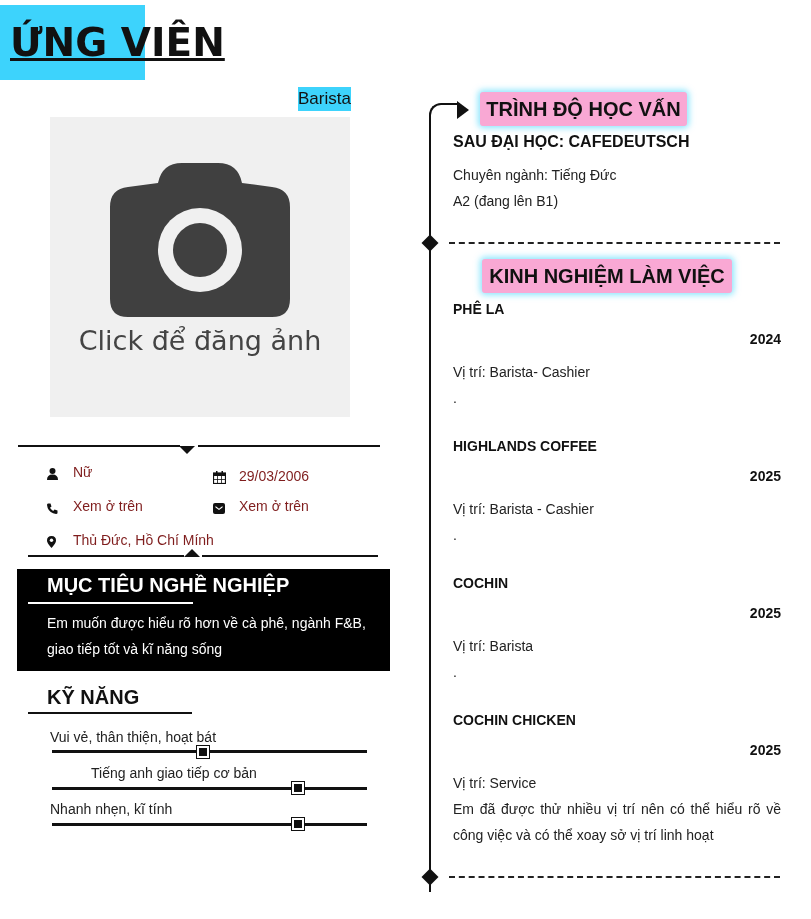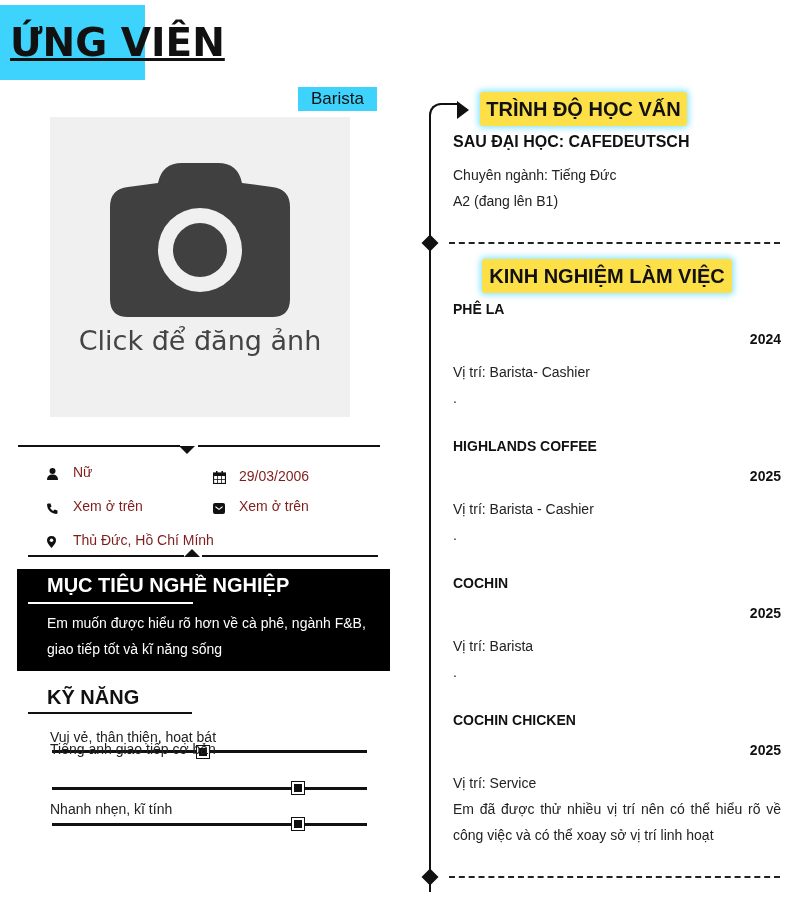--- a/index.html
+++ b/index.html
@@ -4,21 +4,21 @@
   <style>
     * { box-sizing: border-box; margin: 0; padding: 0; }
     html, body { width: 811px; height: 919px; background: #ffffff; overflow: hidden; }
     body { position: relative; font-family: "Liberation Sans", sans-serif; color: #111; }
 
     .abs { position: absolute; }
 
     
     .title-bg { left: 0; top: 5px; width: 145px; height: 75px; background: #3dd3fc; }
     .title { left: 10px; top: 20px; font-size: 39px; font-weight: bold; color: #111; letter-spacing: 0px; white-space: nowrap; font-family: "DejaVu Sans", sans-serif; text-decoration: underline; }
-    .position-tag { left: 298px; top: 87px; height: 24px; padding: 0 13px; background: #3dd3fc; font-size: 17px; line-height: 24px; color: #111; }
+    .position-tag { left: 298px; top: 87px; height: 24px; padding: 0 0; background: #3dd3fc; font-size: 17px; line-height: 24px; color: #111; }
 
     
     .photo { left: 50px; top: 117px; width: 300px; height: 300px; background: #f0f0f0; cursor: pointer; }
     .photo svg { position: absolute; left: 60px; top: 44px; }
     .photo-label { position: absolute; left: 0; width: 300px; top: 208px; text-align: center; font-size: 27px; color: #444; font-family: "DejaVu Sans", sans-serif; }
 
     
     .hline { height: 2px; background: #111; }
     .tri-down { width: 0; height: 0; border-left: 8px solid transparent; border-right: 8px solid transparent; border-top: 8px solid #111; }
     .tri-up { width: 0; height: 0; border-left: 8px solid transparent; border-right: 8px solid transparent; border-bottom: 8px solid #111; }
@@ -40,21 +40,21 @@
     .skill-track { left: 52px; width: 315px; height: 3px; background: #111; }
     .skill-handle { width: 12px; height: 12px; background: #111; border: 2px solid #fff; outline: 1.5px solid #111; }
 
     
     .tl-vline { left: 429px; width: 2px; background: #111; }
     .tl-curve { left: 429px; top: 103px; width: 30px; height: 24px; border-top: 2px solid #111; border-left: 2px solid #111; border-top-left-radius: 12px; }
     .tl-arrow { left: 457px; top: 101px; width: 0; height: 0; border-top: 9px solid transparent; border-bottom: 9px solid transparent; border-left: 12px solid #111; }
     .diamond { width: 12px; height: 12px; background: #111; transform: rotate(45deg); }
     .dash { height: 0; border-top: 2px dashed #222; }
 
-    .section-head { height: 34px; background: #fde047; display: flex; align-items: center; justify-content: center; font-size: 20px; font-weight: bold; color: #111; white-space: nowrap; border-radius: 3px; box-shadow: 0 0 6px 2px rgba(61,211,252,0.6); }
+    .section-head { height: 34px; background: #f9a8d4; display: flex; align-items: center; justify-content: center; font-size: 20px; font-weight: bold; color: #111; white-space: nowrap; border-radius: 3px; box-shadow: 0 0 6px 2px rgba(61,211,252,0.6); }
 
     .edu-name { left: 453px; top: 133px; font-size: 16px; font-weight: bold; color: #111; }
     .edu-line { left: 453px; font-size: 14px; color: #222; }
 
     .job-name { left: 453px; font-size: 14px; font-weight: bold; color: #111; }
     .job-year { right: 30px; font-size: 14px; font-weight: bold; color: #111; }
     .job-line { left: 453px; font-size: 14px; color: #222; }
     .job-desc { left: 453px; width: 328px; font-size: 14px; line-height: 26px; color: #222; text-align: justify; }
   </style>
 </head>
@@ -136,21 +136,21 @@
 <div class="abs obj-underline"></div>
 <div class="abs obj-text">Em muốn được hiểu rõ hơn về cà phê, ngành F&amp;B, giao tiếp tốt và kĩ năng sống</div>
 
 <div class="abs skills-title">KỸ NĂNG</div>
 <div class="abs skills-underline"></div>
 
 <div class="abs skill-label" style="top:729px;">Vui vẻ, thân thiện, hoạt bát</div>
 <div class="abs skill-track" style="top:750px;"></div>
 <div class="abs skill-handle" style="left:197px; top:746px;"></div>
 
-<div class="abs skill-label" style="top:741px;">Tiếng anh giao tiếp cơ bản</div>
+<div class="abs skill-label" style="top:765px;margin-left:41px;">Tiếng anh giao tiếp cơ bản</div>
 <div class="abs skill-track" style="top:787px;"></div>
 <div class="abs skill-handle" style="left:292px; top:782px;"></div>
 
 <div class="abs skill-label" style="top:801px;">Nhanh nhẹn, kĩ tính</div>
 <div class="abs skill-track" style="top:823px;"></div>
 <div class="abs skill-handle" style="left:292px; top:818px;"></div>
 
 <div class="abs tl-curve"></div>
 <div class="abs tl-arrow"></div>
 <div class="abs tl-vline" style="top:120px; height:772px;"></div>

